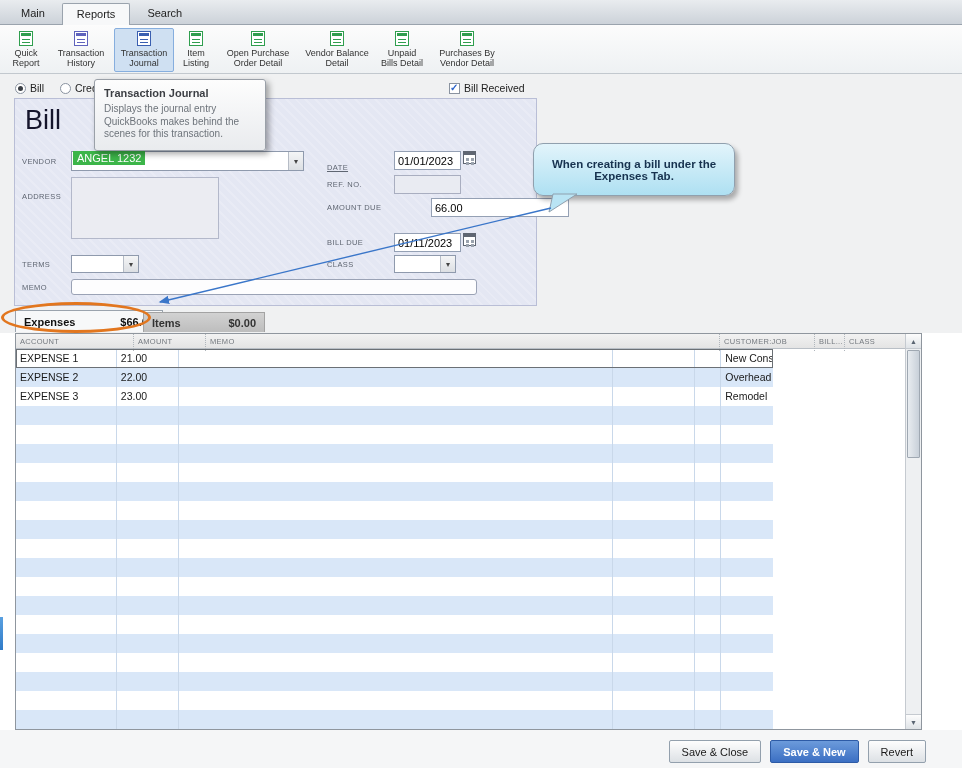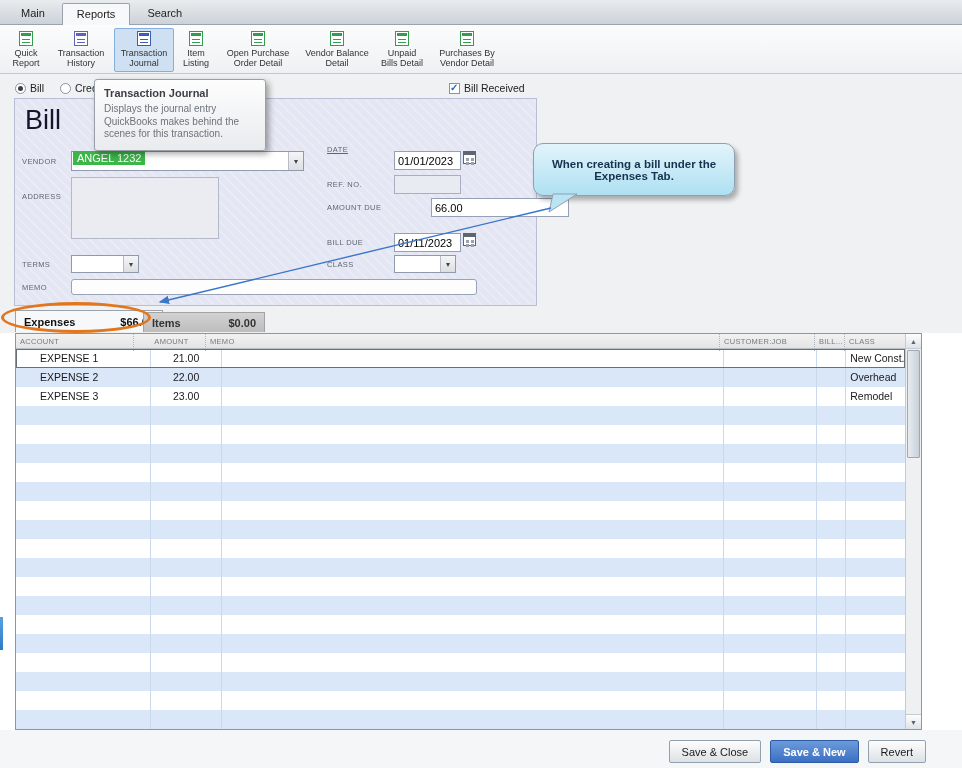--- a/index.html
+++ b/index.html
@@ -82,25 +82,25 @@
   .dtab .dtab-name { padding-left:8px; }
   .dtab .dtab-amt { margin-left:auto; padding-right:8px; font-weight:bold; }
   .orange-ellipse { position:absolute; left:1px; top:302px; width:150px; height:31px;
     border:3px solid #e2761e; border-radius:50%; z-index:20; pointer-events:none; }
 
   
   .grid { position:absolute; left:15px; top:333px; width:907px; height:397px; border:1px solid #8f969e; background:#fff; }
   .grid-header { display:flex; height:15px; background:linear-gradient(#f2f2f2,#e4e4e4); border-bottom:1px solid #b9bfc6; width:889px; }
   .gh { font-size:7.5px; color:#74797f; letter-spacing:.3px; padding:3px 0 14px 4px;
     border-right:1px dotted #b0b6bc; overflow:hidden; white-space:nowrap; }
-  .grow { display:flex; height:19px; width:889px;padding-left:20px; }
+  .grow { display:flex; height:19px; width:757px; }
   .grow.alt { background:#d9e7f8; }
   .grow.current { outline:1px solid #6b7075; outline-offset:-1px; }
   .gc { border-right:1px solid #c9d8ea; font-size:10.5px; color:#1a1a1a; padding:3px 4px 0; overflow:hidden; white-space:nowrap; }
-  .c-account{width:118px} .c-amount{width:72px; text-align:center} .c-memo{width:514px}
+  .c-account{width:118px} .c-amount{width:72px; text-align:left} .c-memo{width:514px}
   .c-customer{width:95px} .c-bill{width:30px} .c-class{width:60px; border-right:none}
   .grid-scrollbar { position:absolute; right:0; top:0; bottom:0; width:16px; background:#eef0f2; border-left:1px solid #c5cad0; }
   .sb-btn { height:15px; font-size:7px; color:#5a6572; display:flex; align-items:center; justify-content:center;
     background:linear-gradient(#fdfdfd,#dfe3e7); border-bottom:1px solid #c5cad0; }
   .sb-btn.down { position:absolute; bottom:0; left:0; right:0; border-top:1px solid #c5cad0; border-bottom:none; }
   .sb-thumb { position:absolute; top:16px; left:1px; right:1px; height:108px;
     background:linear-gradient(90deg,#e8ecf0,#c8d0d9); border:1px solid #9fa8b2; border-radius:1px; }
 
   
   .footer-buttons { position:absolute; right:36px; top:740px; display:flex; gap:9px; z-index:5; }
@@ -177,21 +177,21 @@
 
   <span class="flabel" style="left:7px; top:58px;">VENDOR</span>
   <div class="combo" style="left:56px; top:52px; width:233px;">
     <span class="combo-value vendor-sel">ANGEL 1232</span>
     <span class="combo-btn">▾</span>
   </div>
 
   <span class="flabel" style="left:7px; top:93px;">ADDRESS</span>
   <div class="addr-box" style="left:56px; top:78px; width:148px; height:62px;"></div>
 
-  <span class="flabel" style="left:312px; top:46px;text-decoration:underline;">DATE</span>
+  <span class="flabel" style="left:312px; top:64px;text-decoration:underline;">DATE</span>
   <div class="field-w" style="left:379px; top:52px;">
     <div class="tinput" style="width:67px;">
         <span>01/01/2023</span>
       </div>
     <span class="cal"></span>
   </div>
 
   <span class="flabel" style="left:312px; top:81px;">REF. NO.</span>
   <div class="field-w" style="left:379px; top:76px;">
     <div class="tinput dim" style="width:67px;">

